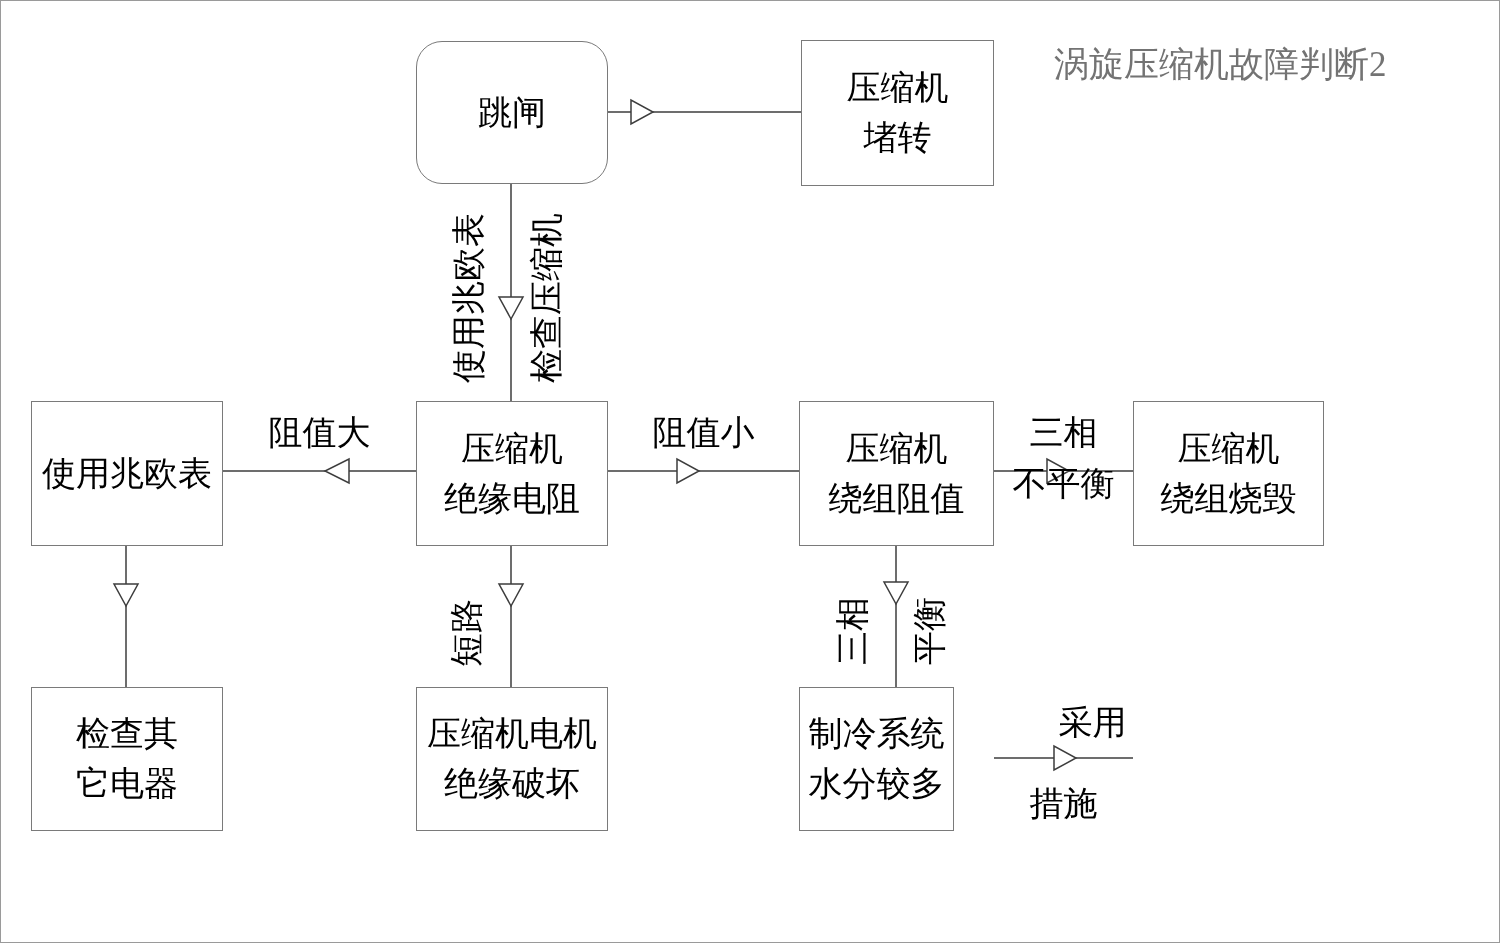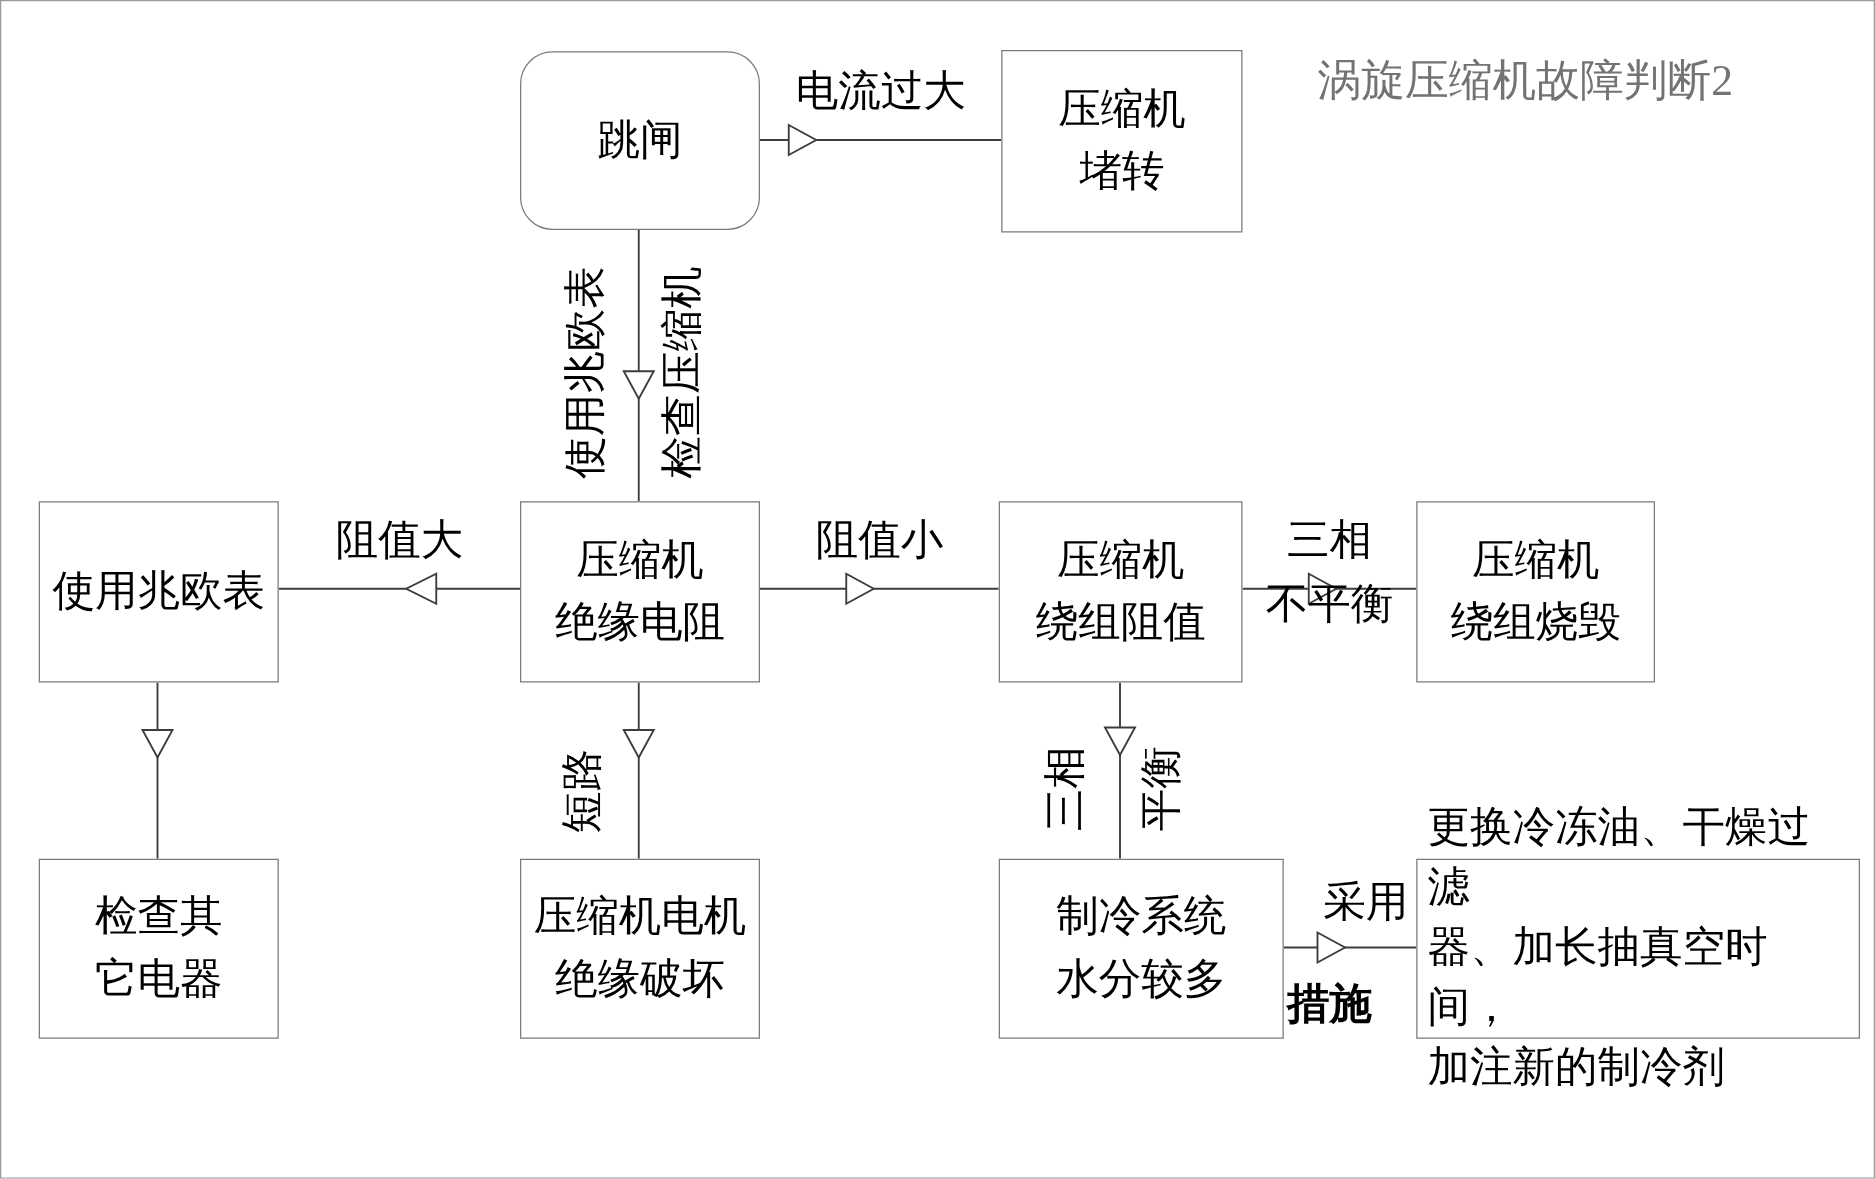--- a/index.html
+++ b/index.html
@@ -120,40 +120,36 @@
 
   <div class="node" style="left:1132px; top:400px; width:191px; height:145px;">压缩机
 绕组烧毁</div>
 
   <div class="node" style="left:415px; top:686px; width:192px; height:144px;">压缩机电机
 绝缘破坏</div>
 
   <div class="node" style="left:30px;  top:686px; width:192px; height:144px;">检查其
 它电器</div>
 
-  <div class="node" style="left:798px; top:686px; width:228px; height:144px;">制冷系统
+  <div class="node" style="left:798px; top:686px; width:155px; height:144px;">制冷系统
 水分较多</div>
 
-  <div class="node left-text" style="left:1132px; top:686px; width:355px; height:144px;">更换冷冻油、干燥过滤
-器、加长抽真空时间，
-加注新的制冷剂</div>
 
-  <div class="edge-label" style="left:607px; top:54px; width:193px;">电流过大</div>
 
   <div class="edge-label" style="left:607px; top:413px; width:191px;">阻值小</div>
 
   <div class="edge-label" style="left:222px; top:413px; width:193px;">阻值大</div>
 
   <div class="edge-label" style="left:993px; top:413px; width:139px;">三相</div>
 
   <div class="edge-label" style="left:993px; top:464px; width:139px;">不平衡</div>
 
   <div class="edge-label" style="left:1022px; top:703px; width:139px;">采用</div>
 
-  <div class="edge-label" style="left:993px; top:784px; width:139px;font-weight:bold;">措施</div>
+  <div class="edge-label" style="left:993px; top:784px; width:139px;">措施</div>
 
   <div class="edge-label vertical" style="left:468px; top:297px;">使用兆欧表</div>
 
   <div class="edge-label vertical" style="left:546px; top:297px;">检查压缩机</div>
 
   <div class="edge-label vertical" style="left:466px; top:632px;">短路</div>
 
   <div class="edge-label vertical" style="left:852px; top:630px;">三相</div>
 
   <div class="edge-label vertical" style="left:929px; top:630px;">平衡</div>

